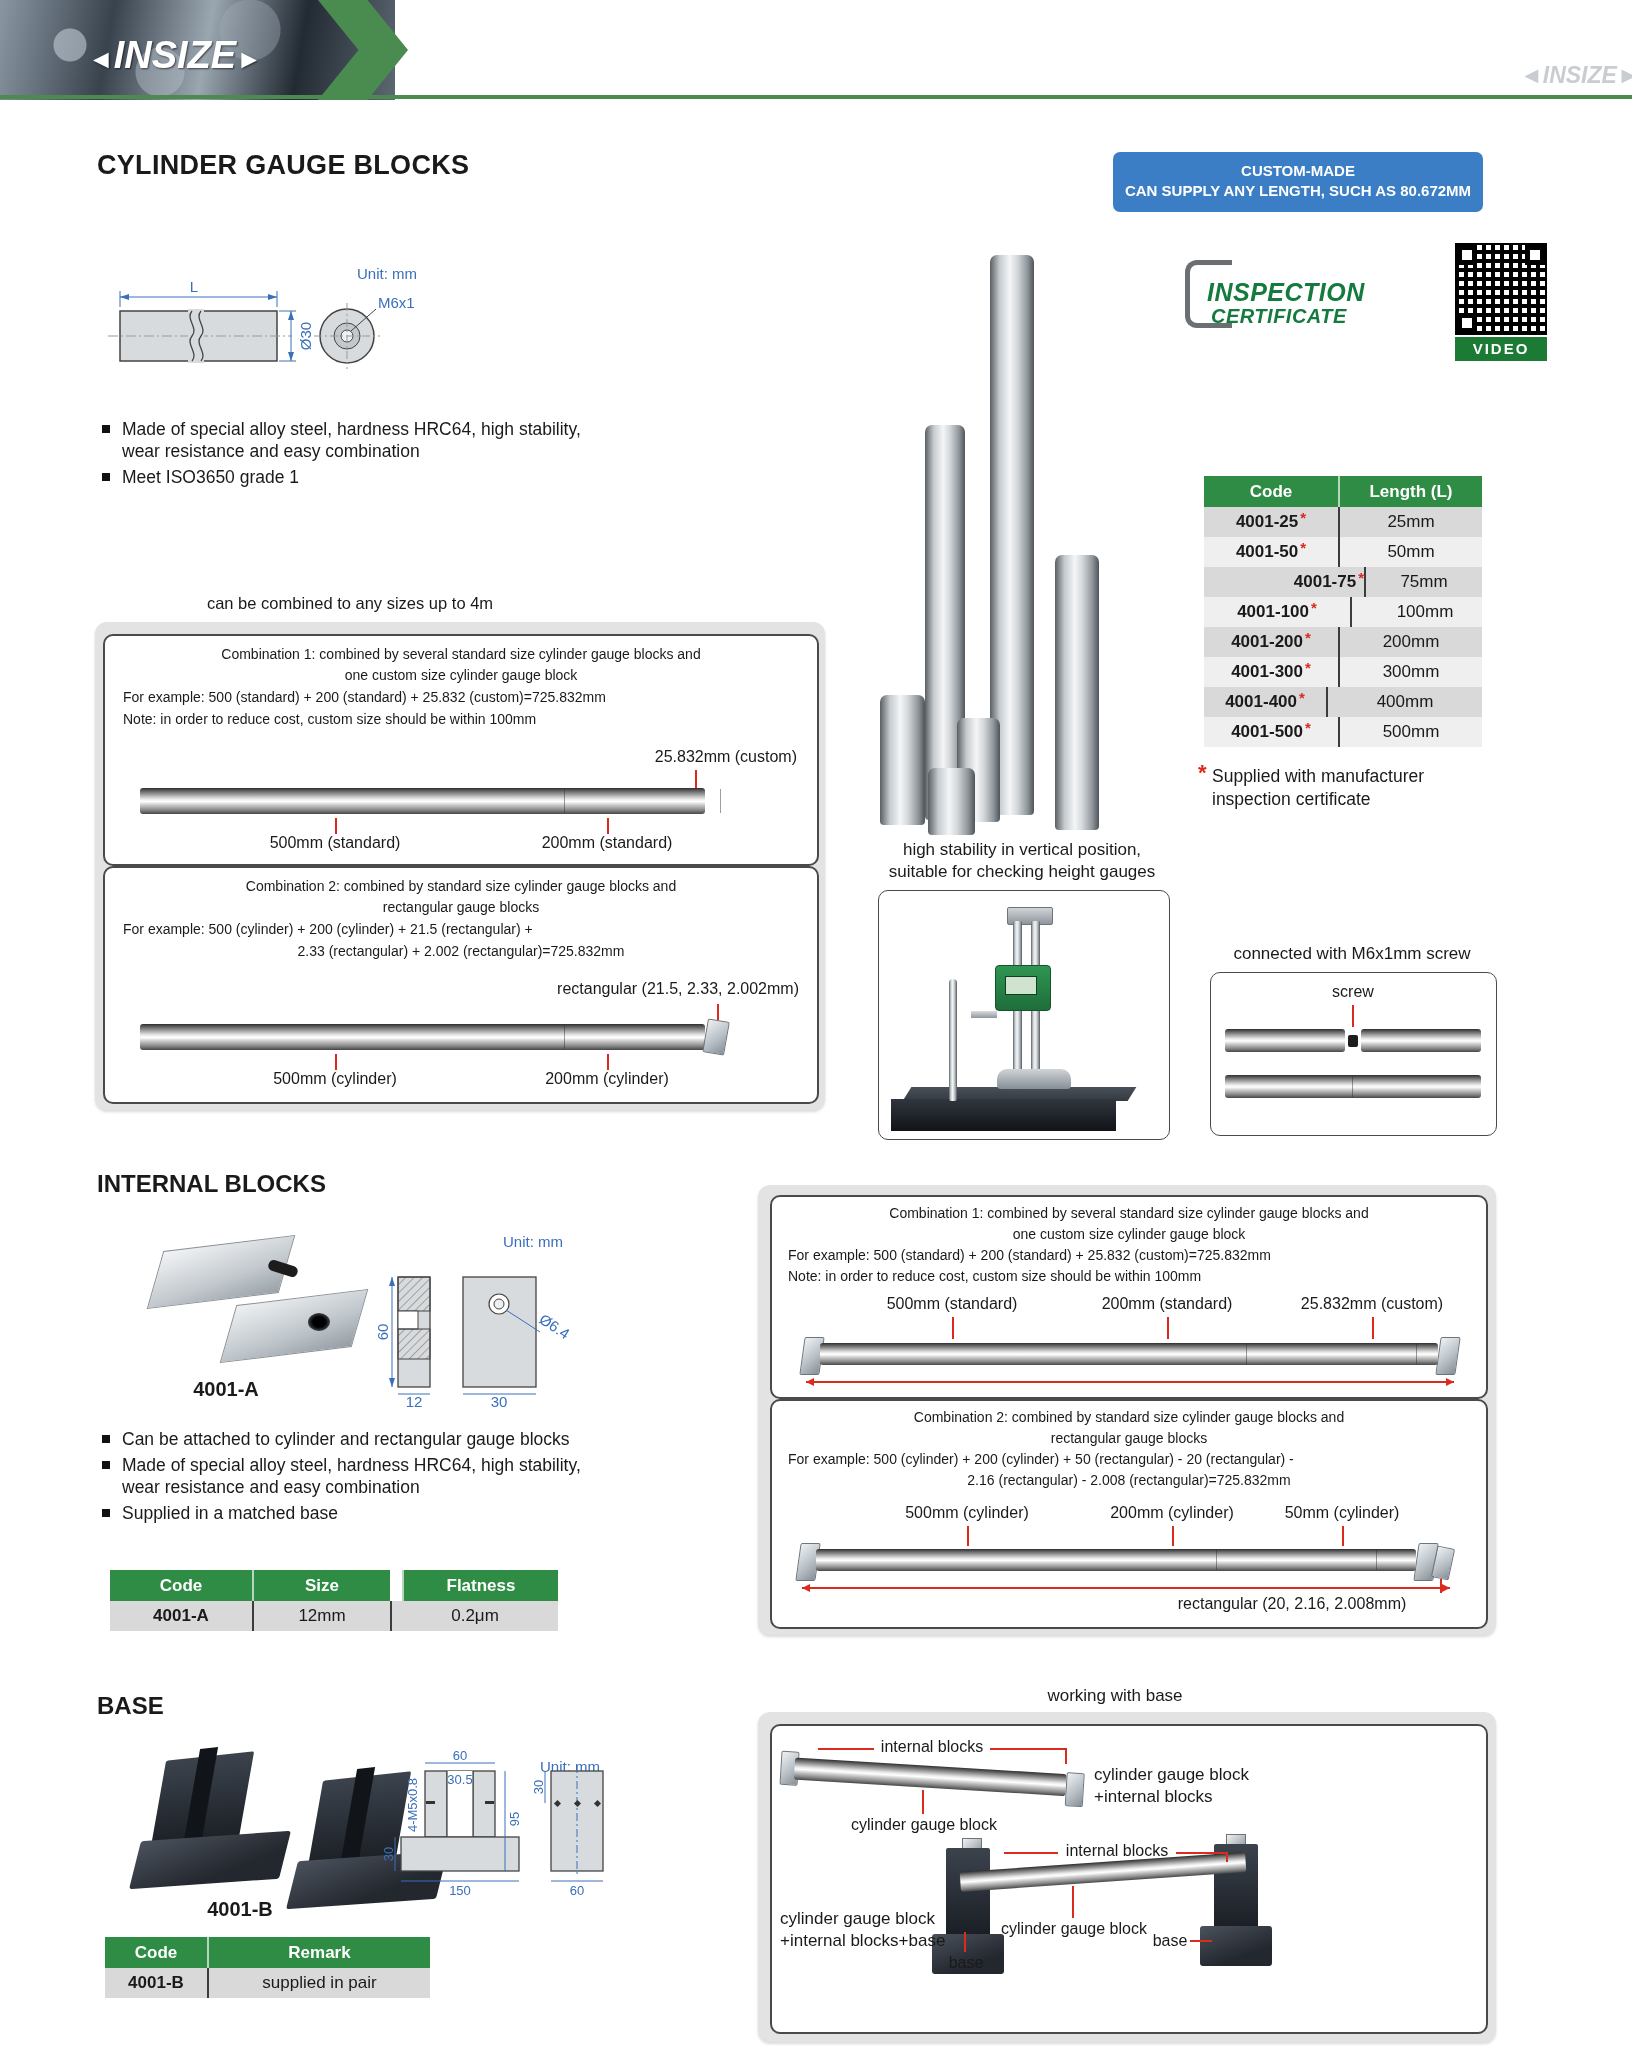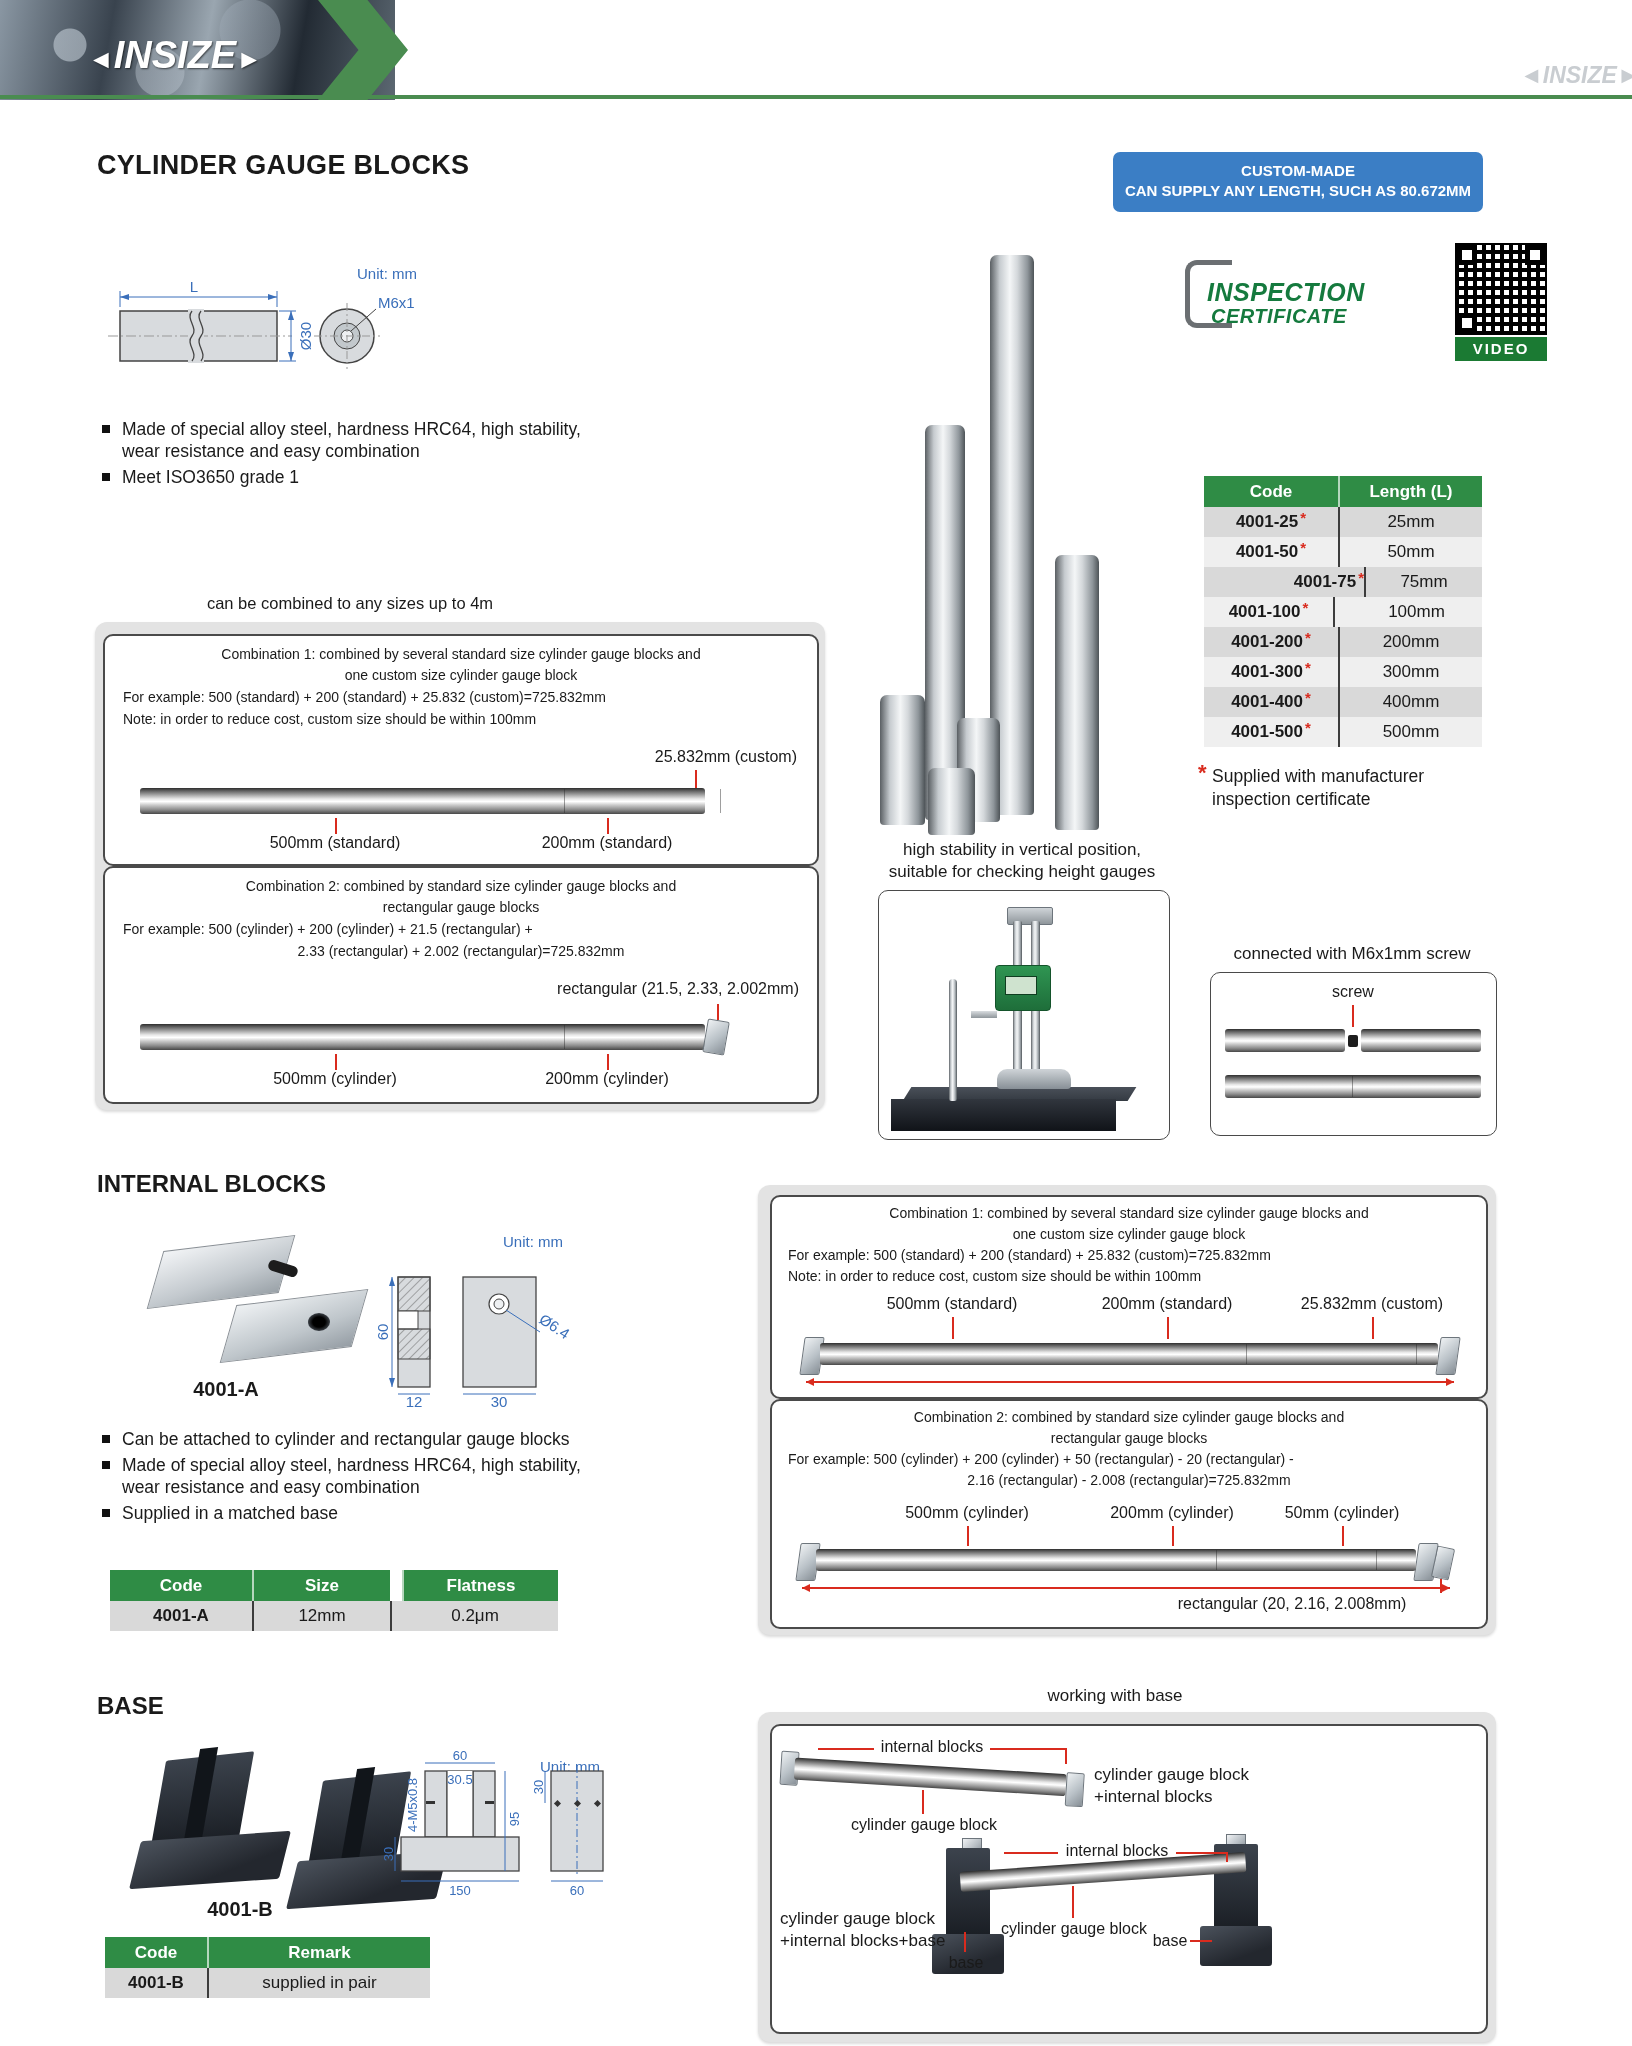--- a/index.html
+++ b/index.html
@@ -186,42 +186,42 @@
       <div class="td cdiv" style="flex:1;">50mm</div>
     </div>
   <div class="tr">
       <div class="td" style="width:160px;justify-content:flex-end;">
         <span class="code">4001-75</span>
         <span class="star">*</span>
       </div>
       <div class="td cdiv" style="flex:1;">75mm</div>
     </div>
   <div class="tr">
-      <div class="td" style="width:129px;">
+      <div class="td" style="width:146px;">
         <span class="code">4001-100</span>
         <span class="star">*</span>
       </div>
       <div class="td cdiv" style="flex:1;padding-left:16px;">100mm</div>
     </div>
   <div class="tr">
       <div class="td" style="width:134px;">
         <span class="code">4001-200</span>
         <span class="star">*</span>
       </div>
       <div class="td cdiv" style="flex:1;">200mm</div>
     </div>
   <div class="tr">
       <div class="td" style="width:134px;">
         <span class="code">4001-300</span>
         <span class="star">*</span>
       </div>
       <div class="td cdiv" style="flex:1;">300mm</div>
     </div>
   <div class="tr">
-      <div class="td" style="width:134px;">
+      <div class="td" style="width:122px;">
         <span class="code">4001-400</span>
         <span class="star">*</span>
       </div>
       <div class="td cdiv" style="flex:1;">400mm</div>
     </div>
   <div class="tr">
       <div class="td" style="width:134px;">
         <span class="code">4001-500</span>
         <span class="star">*</span>
       </div>

